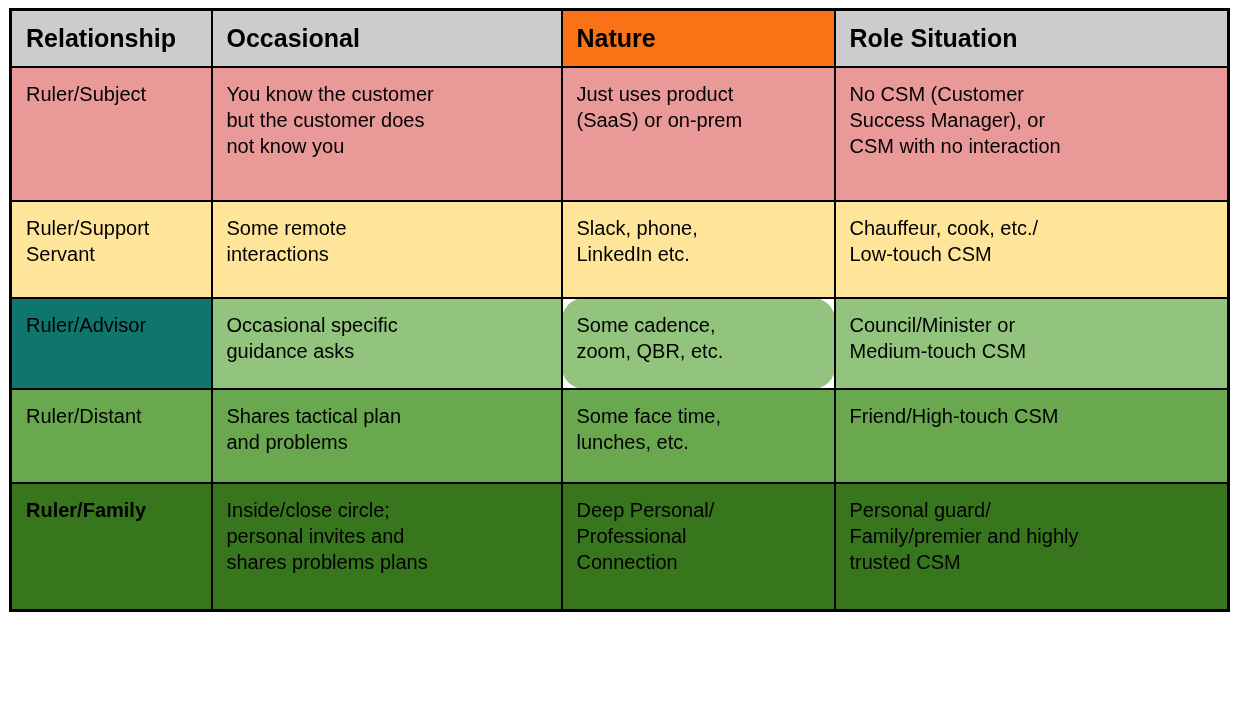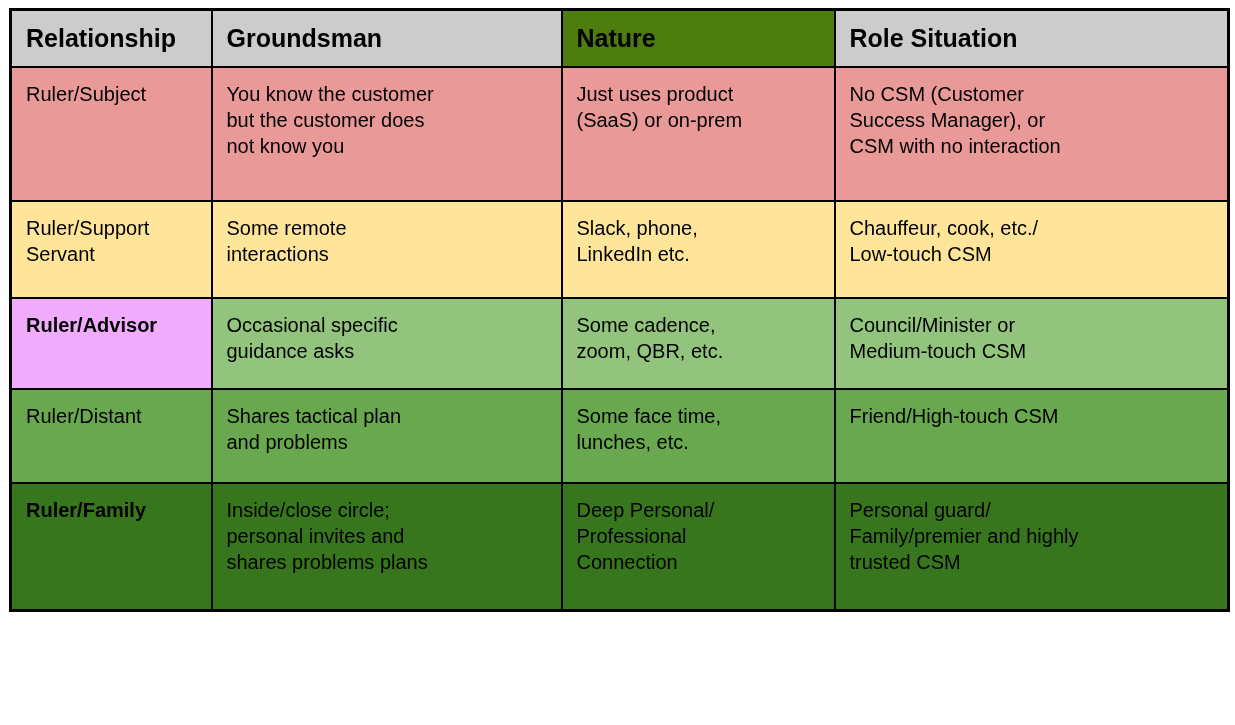--- a/index.html
+++ b/index.html
@@ -64,22 +64,22 @@
   <table class="rel-table">
     <colgroup>
       <col class="c-relationship">
       <col class="c-description">
       <col class="c-nature">
       <col class="c-role">
     </colgroup>
     <thead>
       <tr class="header-row">
         <th style="background-color: rgb(204, 204, 204);">Relationship</th>
-        <th style="background-color: rgb(204, 204, 204);">Groundsman</th>
-        <th style="background-color: #4d7c0f;">Nature</th>
+        <th style="background-color: rgb(204, 204, 204);">Occasional</th>
+        <th style="background-color: #f97316;">Nature</th>
         <th style="background-color: rgb(204, 204, 204);">Role Situation</th>
       </tr>
     </thead>
     <tbody>
       <tr class="row-1">
         <td style="background-color: rgb(234, 153, 153);">Ruler/Subject</td>
         <td style="background-color: rgb(234, 153, 153);">You know the customer
 but the customer does
 not know you</td>
         <td style="background-color: rgb(234, 153, 153);">Just uses product
@@ -92,24 +92,24 @@
         <td style="background-color: rgb(255, 229, 153);">Ruler/Support
 Servant</td>
         <td style="background-color: rgb(255, 229, 153);">Some remote
 interactions</td>
         <td style="background-color: rgb(255, 229, 153);">Slack, phone,
 LinkedIn etc.</td>
         <td style="background-color: rgb(255, 229, 153);">Chauffeur, cook, etc./
 Low-touch CSM</td>
       </tr>
       <tr class="row-4">
-        <td style="background-color: #f0abfc; font-weight: bold;">Ruler/Advisor</td>
+        <td style="background-color: #0f766e;">Ruler/Advisor</td>
         <td style="background-color: rgb(147, 196, 125);">Occasional specific
 guidance asks</td>
-        <td style="background-color: rgb(147, 196, 125);">Some cadence,
+        <td style="background-color: rgb(147, 196, 125); border-radius: 22px;">Some cadence,
 zoom, QBR, etc.</td>
         <td style="background-color: rgb(147, 196, 125);">Council/Minister or
 Medium-touch CSM</td>
       </tr>
       <tr class="row-5">
         <td style="background-color: rgb(106, 168, 79);">Ruler/Distant</td>
         <td style="background-color: rgb(106, 168, 79);">Shares tactical plan
 and problems</td>
         <td style="background-color: rgb(106, 168, 79);">Some face time,
 lunches, etc.</td>

